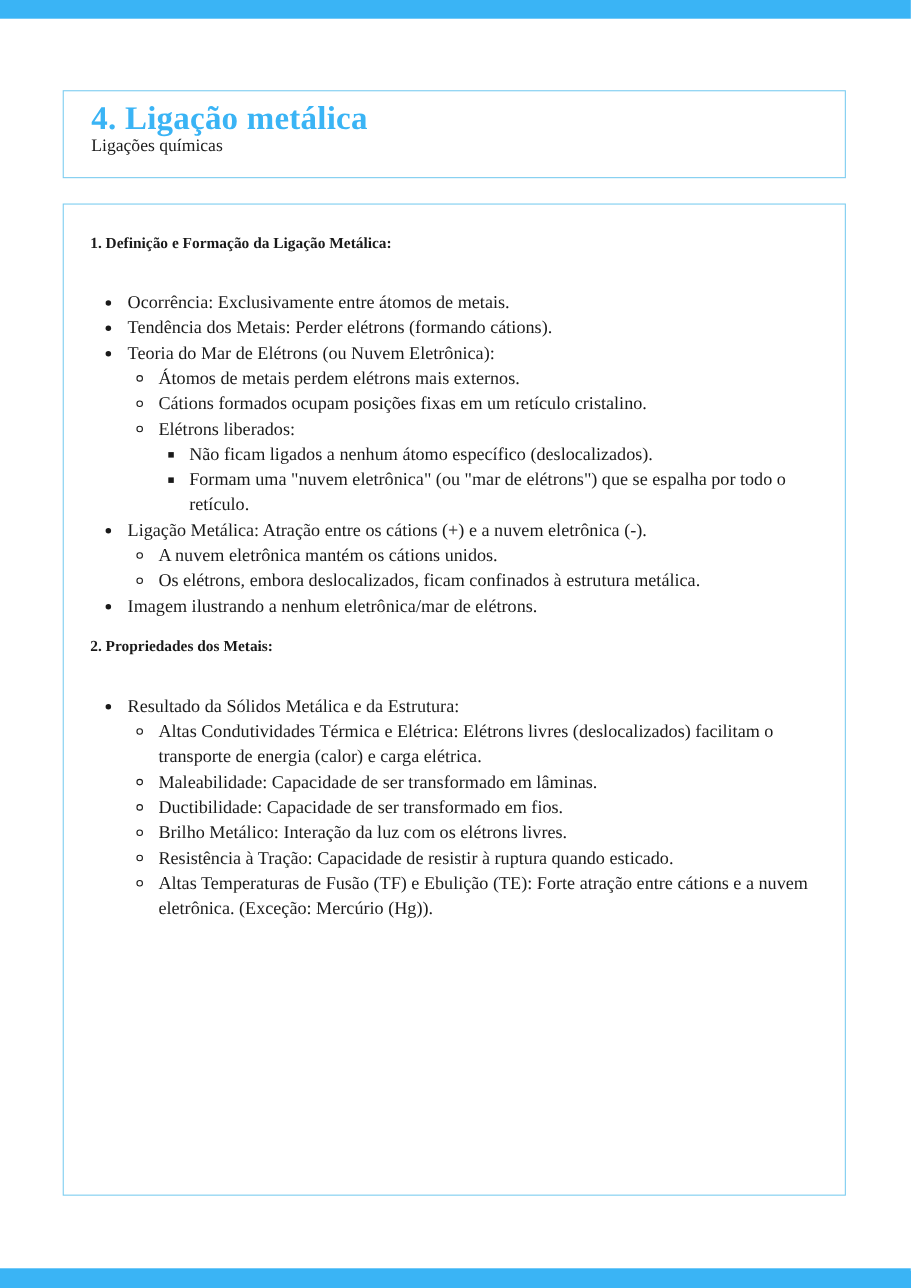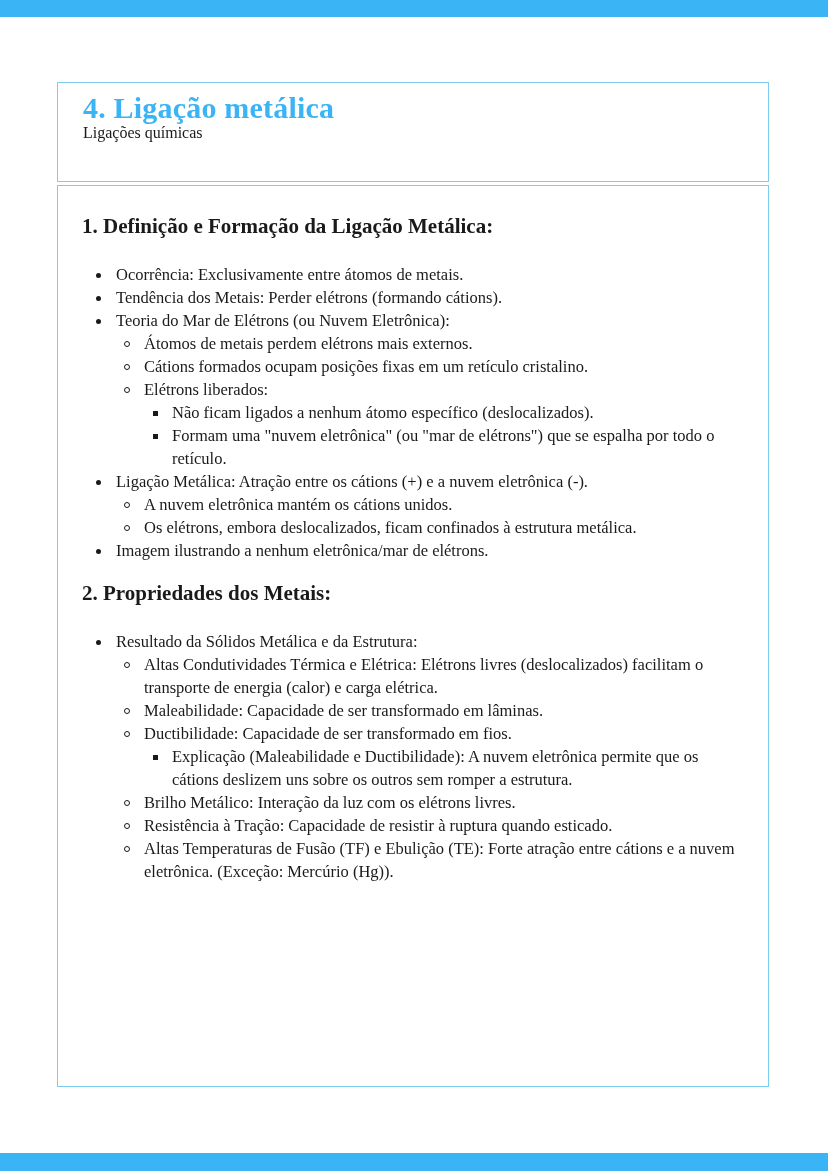--- a/index.html
+++ b/index.html
@@ -2,25 +2,25 @@
 <html><head>
 <meta charset="utf-8">
 <style>
   html, body { margin:0; padding:0; }
   body { width:828px; height:1171px; position:relative; background:#ffffff; overflow:hidden;
          font-family:"Liberation Serif","DejaVu Serif",serif; color:#1a1a1a; }
   .bar { position:absolute; left:0; width:828px; background:#3ab4f5; }
   .bar.top { top:0; height:17px; }
   .bar.bottom { top:1153px; height:18px; }
   .box { position:absolute; left:57px; width:712px; border:1.5px solid #7dcdf0; box-sizing:border-box; }
-  .header-box { top:82px; height:100px;text-decoration:underline; }
+  .header-box { top:82px; height:80px;text-decoration:underline; }
   .content-box { top:185px; height:902px; }
   .title { position:absolute; left:25px; top:8px; font-size:30px; font-weight:bold; color:#3ab4f5; letter-spacing:0.2px; }
   .subtitle { position:absolute; left:25px; top:41px; font-size:16px; color:#1a1a1a; }
-  .section-h { position:absolute; left:24px; font-size:21px; font-weight:bold; }
+  .section-h { position:absolute; left:24px; font-size:14px; font-weight:bold; }
   ul { margin:4px; padding:0; list-style:none; }
   .list { position:absolute; left:24px; width:650px; font-size:16.5px; line-height:23px; }
   .l1, .l2, .l3 { position:relative; }
   .l1 { padding-left:30px; }
   .l2 { padding-left:58px; }
   .l3 { padding-left:86px; }
   .l1::before { content:""; position:absolute; left:10px; top:10px; width:5px; height:5px; border-radius:50%; background:#1a1a1a; }
   .l2::before { content:""; position:absolute; left:38px; top:9px; width:4px; height:4px; border-radius:50%; border:1.2px solid #1a1a1a; }
   .l3::before { content:""; position:absolute; left:67px; top:10px; width:5px; height:5px; background:#1a1a1a; }
 </style>
@@ -50,20 +50,19 @@
     <li class="l2">Os elétrons, embora deslocalizados, ficam confinados à estrutura metálica.</li>
     <li class="l1">Imagem ilustrando a nenhum eletrônica/mar de elétrons.</li>
   </ul>
 
   <div class="section-h" style="top:395px;">2. Propriedades dos Metais:</div>
   <ul class="list" style="top:440px;">
     <li class="l1">Resultado da Sólidos Metálica e da Estrutura:</li>
     <li class="l2">Altas Condutividades Térmica e Elétrica: Elétrons livres (deslocalizados) facilitam o transporte de energia (calor) e carga elétrica.</li>
     <li class="l2">Maleabilidade: Capacidade de ser transformado em lâminas.</li>
     <li class="l2">Ductibilidade: Capacidade de ser transformado em fios.</li>
-    <li class="l3">Explicação (Maleabilidade e Ductibilidade): A nuvem eletrônica permite que os cátions deslizem uns sobre os outros sem romper a estrutura.</li>
     <li class="l2">Brilho Metálico: Interação da luz com os elétrons livres.</li>
     <li class="l2">Resistência à Tração: Capacidade de resistir à ruptura quando esticado.</li>
     <li class="l2">Altas Temperaturas de Fusão (TF) e Ebulição (TE): Forte atração entre cátions e a nuvem eletrônica. (Exceção: Mercúrio (Hg)).</li>
   </ul>
 </div>
 
 <div class="bar bottom"></div>
 
 </body></html>

